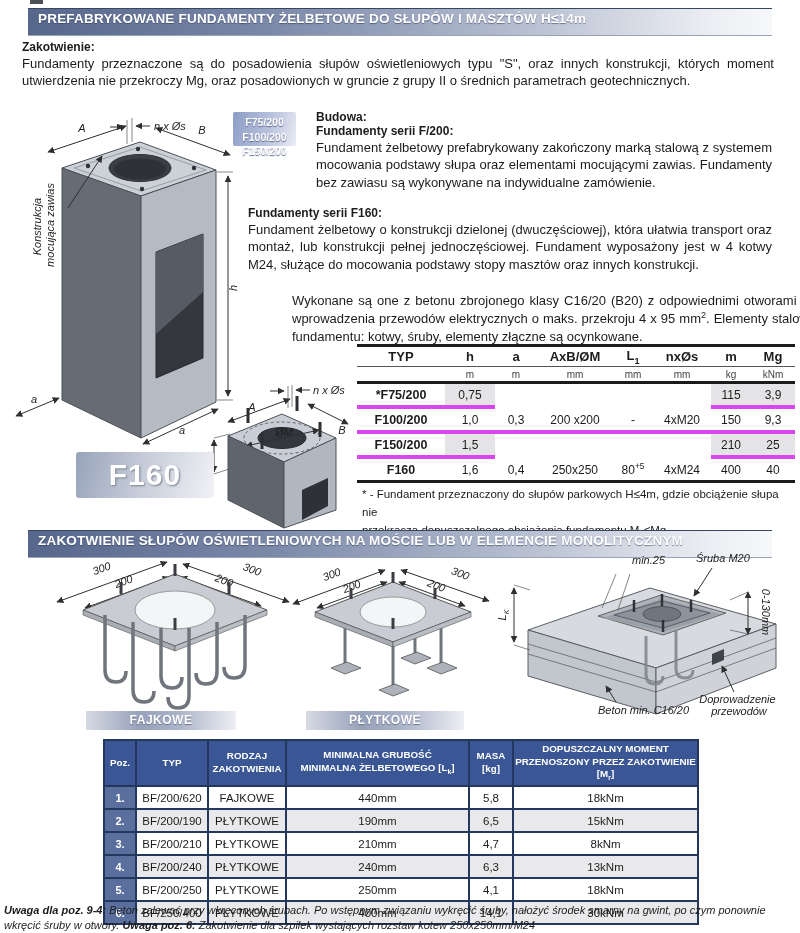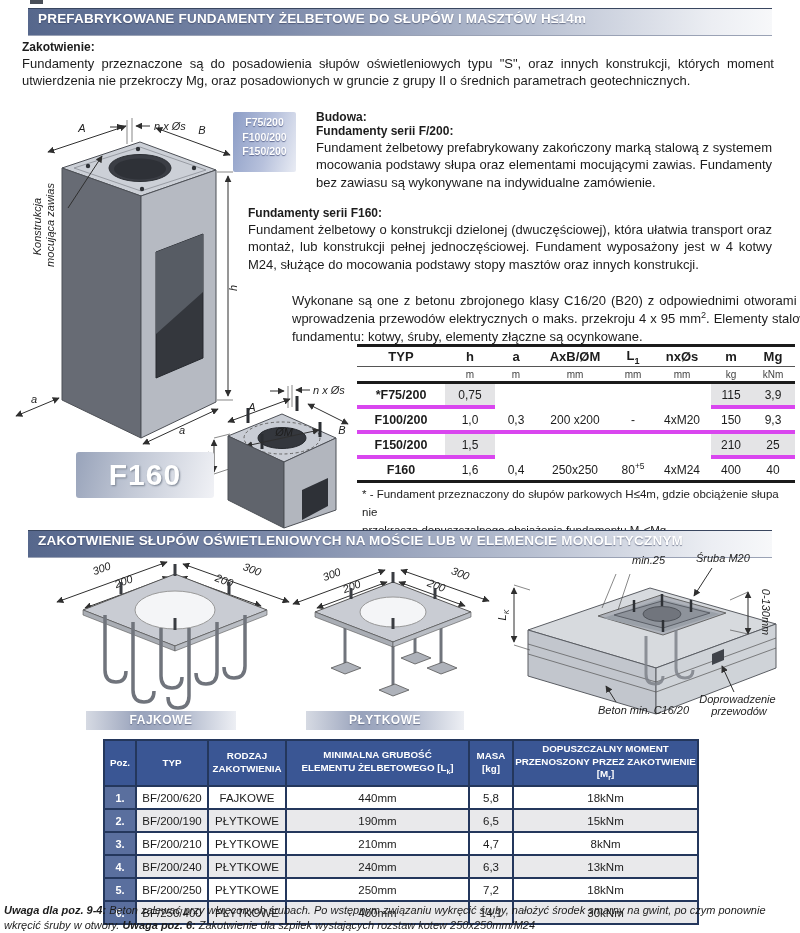--- a/index.html
+++ b/index.html
@@ -13,21 +13,21 @@
           background:linear-gradient(90deg,#56678c 0%, #7a88a8 32%, #b9c1d2 68%, #eceef3 92%, #f7f8fa 100%);
           border-top:1px solid #39465f; border-bottom:1px solid #9aa2b5;
           color:#fff; font-weight:bold; font-size:13.5px; line-height:19px;
           padding-left:10px; letter-spacing:.2px; text-shadow:0 1px 1px rgba(40,50,80,.55); }
   .hbar1 { top:8px; } .hbar2 { top:530px; }
 
   .lbl-b { font-weight:bold; font-size:12px; }
   .para  { font-size:13px; line-height:1.34; text-align:justify; }
   sup,sub { font-size:70%; }
 
-  .series-box { left:233px; top:112px; width:63px; height:60px; border-radius:2px;
+  .series-box { left:233px; top:112px; width:63px; height:34px; border-radius:2px;
           background:linear-gradient(105deg,#8c9dc6 0%,#b7c1dc 55%,#e9ecf4 100%);
           color:#fff; font-weight:bold; font-size:10.5px; text-align:center;
           line-height:1.4; padding-top:3px; box-sizing:border-box;
           text-shadow:0 1px 1px rgba(90,100,140,.95); }
 
   .f160-box { left:76px; top:452px; width:138px; height:46px; border-radius:3px;
           background:linear-gradient(105deg,#98a3ba 0%,#c4cad7 45%,#f1f2f6 100%);
           color:#fff; font-weight:bold; font-size:30px; line-height:46px; text-align:center;
           letter-spacing:1px; text-shadow:1px 1px 2px #78818f; }
 
@@ -395,21 +395,21 @@
         <col style="width:78px">
       <col style="width:183px">
         <col style="width:44px">
         <col style="width:185px">
     </colgroup>
     <thead>
       <tr>
         <th>Poz.</th>
         <th>TYP</th>
         <th><span>RODZAJ</span><br><span>ZAKOTWIENIA</span></th>
-        <th><span>MINIMALNA GRUBOŚĆ</span><br><span>ELEMENTU ŻELBETOWEGO [L</span><sub>k</sub><span>]</span></th>
+        <th><span>MINIMALNA GRUBOŚĆ</span><br><span>MINIMALNA ŻELBETOWEGO [L</span><sub>k</sub><span>]</span></th>
         <th><span>MASA</span><br><span>[kg]</span></th>
         <th><span>DOPUSZCZALNY MOMENT</span><br><span>PRZENOSZONY PRZEZ ZAKOTWIENIE [M</span><sub>r</sub><span>]</span></th>
       </tr>
     </thead>
     <tbody>
       <tr>
         <td class="poz">1.</td>
         <td>BF/200/620</td>
         <td>FAJKOWE</td>
         <td>440mm</td>
@@ -438,21 +438,21 @@
         <td>PŁYTKOWE</td>
         <td>240mm</td>
         <td>6,3</td>
         <td>13kNm</td>
       </tr>
       <tr>
         <td class="poz">5.</td>
         <td>BF/200/250</td>
         <td>PŁYTKOWE</td>
         <td>250mm</td>
-        <td>7,2</td>
+        <td>4,1</td>
         <td>18kNm</td>
       </tr>
       <tr class="alt">
         <td class="poz">6.</td>
         <td>BF/250/400</td>
         <td>PŁYTKOWE</td>
         <td>400mm</td>
         <td>14,1</td>
         <td>30kNm</td>
       </tr>

